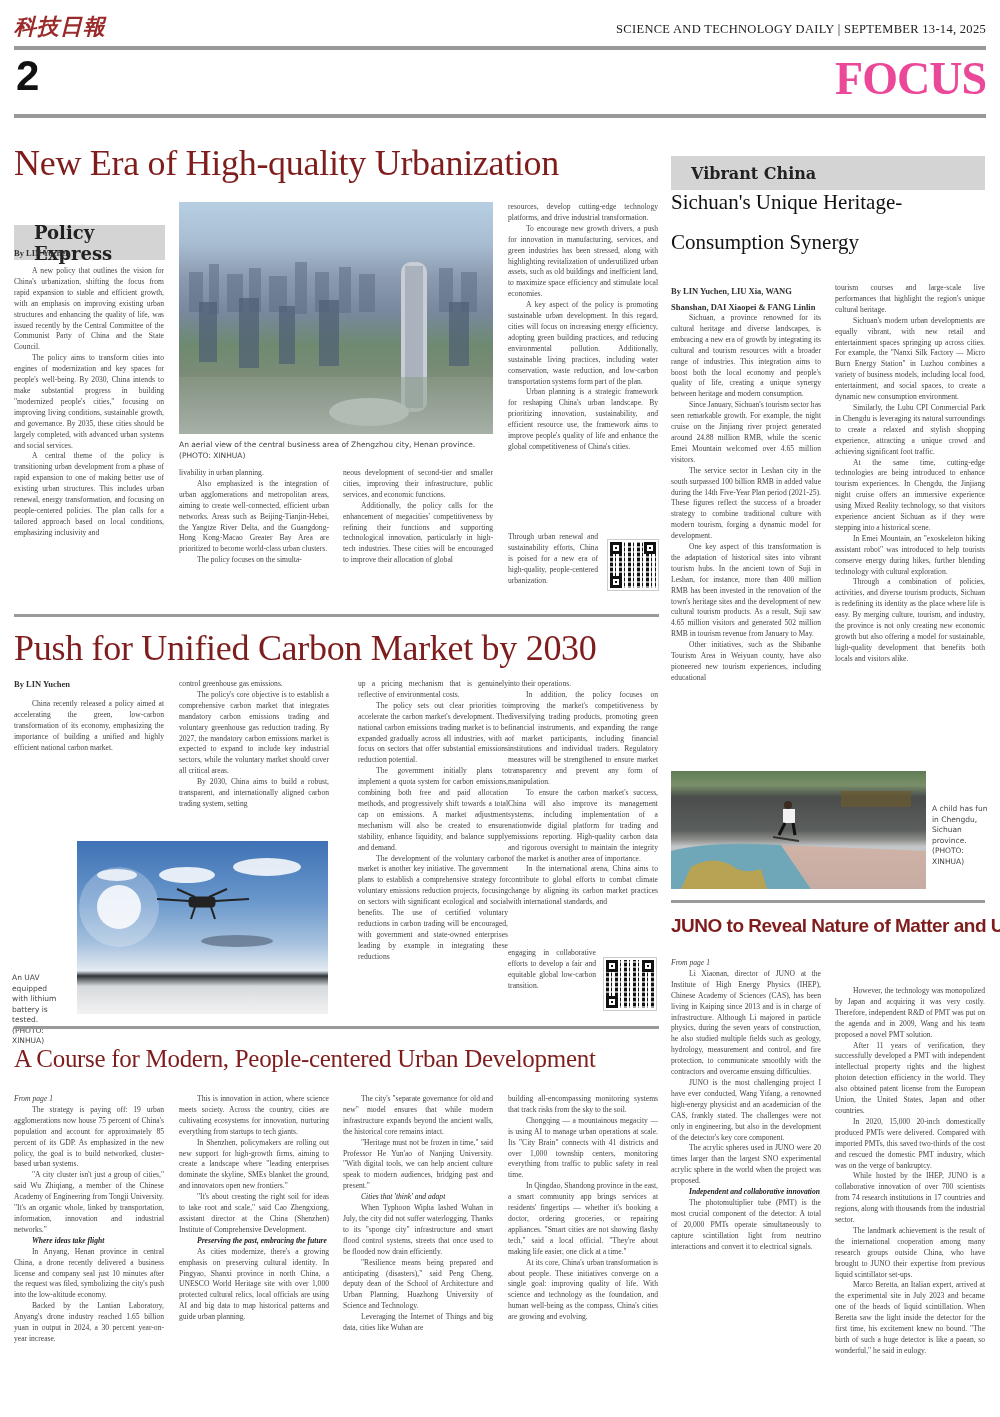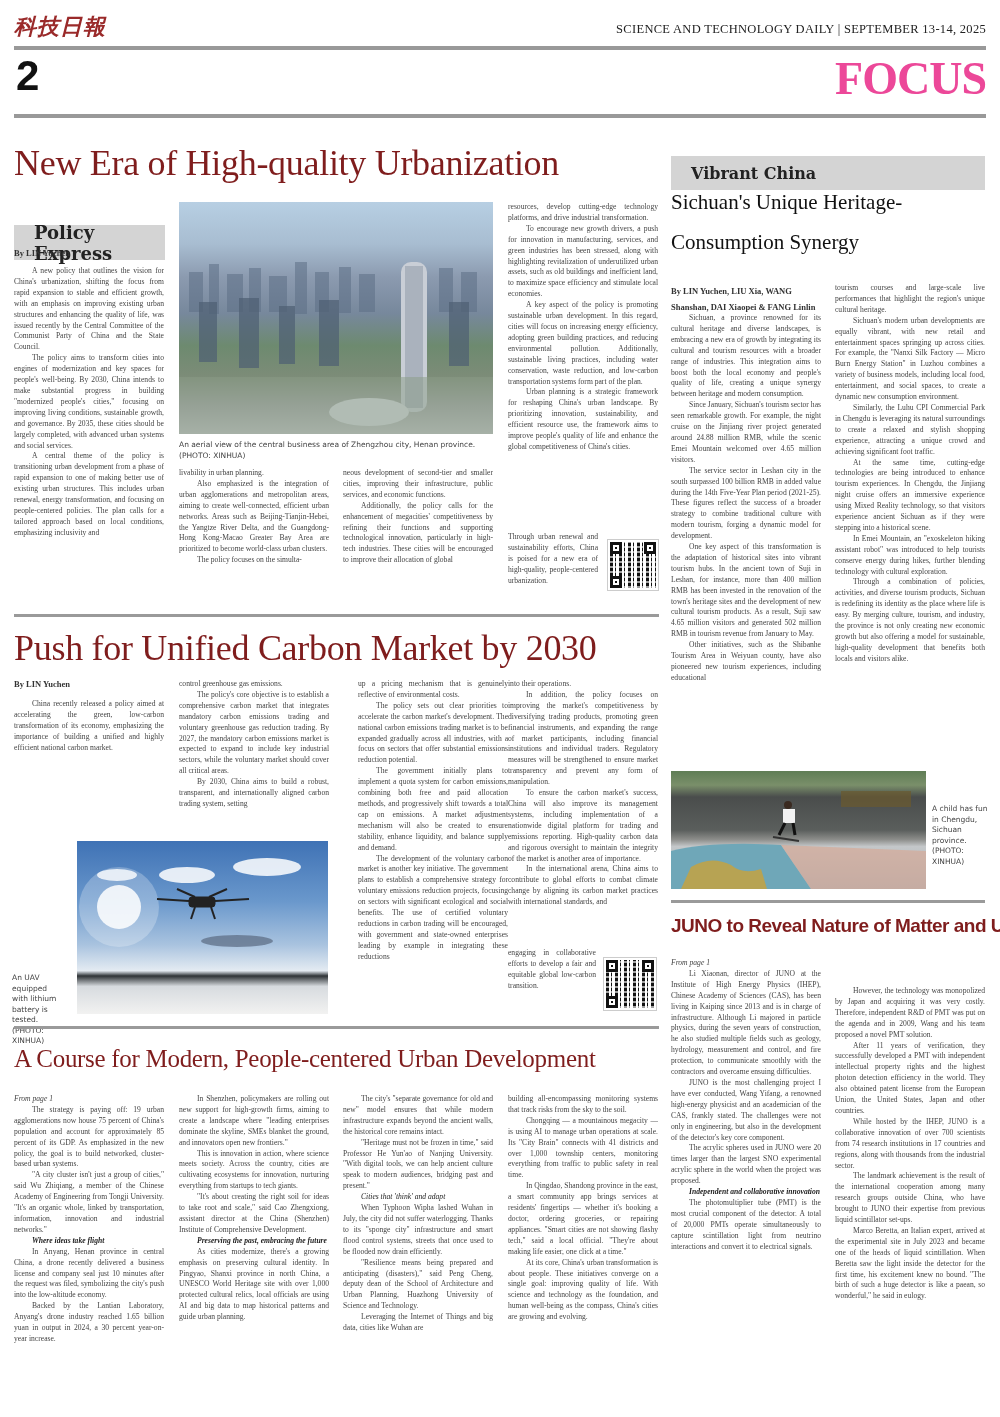--- a/index.html
+++ b/index.html
@@ -160,22 +160,22 @@
 <div class="abs headline" style="left:14px; top:1045px; font-size:25px;">A Course for Modern, People-centered Urban Development</div>
 <div class="abs col" style="left:14px; top:1094px; width:150px; height:320px;">
   <p class="from">From page 1</p>
   <p>The strategy is paying off: 19 urban agglomerations now house 75 percent of China's population and account for approximately 85 percent of its GDP. As emphasized in the new policy, the goal is to build networked, cluster-based urban systems.</p>
   <p>"A city cluster isn't just a group of cities," said Wu Zhiqiang, a member of the Chinese Academy of Engineering from Tongji University. "It's an organic whole, linked by transportation, information, innovation and industrial networks."</p>
   <p class="sub">Where ideas take flight</p>
   <p>In Anyang, Henan province in central China, a drone recently delivered a business license and company seal just 10 minutes after the request was filed, symbolizing the city's push into the low-altitude economy.</p>
   <p>Backed by the Lantian Laboratory, Anyang's drone industry reached 1.65 billion yuan in output in 2024, a 30 percent year-on-year increase.</p>
 </div>
 <div class="abs col" style="left:179px; top:1094px; width:150px; height:320px;">
+  <p>This is innovation in action, where science meets society. Across the country, cities are cultivating ecosystems for innovation, nurturing everything from startups to tech giants.</p>
   <p>In Shenzhen, policymakers are rolling out new support for high-growth firms, aiming to create a landscape where "leading enterprises dominate the skyline, SMEs blanket the ground, and innovators open new frontiers."</p>
-  <p>This is innovation in action, where science meets society. Across the country, cities are cultivating ecosystems for innovation, nurturing everything from startups to tech giants.</p>
   <p>"It's about creating the right soil for ideas to take root and scale," said Cao Zhengxiong, assistant director at the China (Shenzhen) Institute of Comprehensive Development.</p>
   <p class="sub">Preserving the past, embracing the future</p>
   <p>As cities modernize, there's a growing emphasis on preserving cultural identity. In Pingyao, Shanxi province in north China, a UNESCO World Heritage site with over 1,000 protected cultural relics, local officials are using AI and big data to map historical patterns and guide urban planning.</p>
 </div>
 <div class="abs col" style="left:343px; top:1094px; width:150px; height:320px;">
   <p>The city's "separate governance for old and new" model ensures that while modern infrastructure expands beyond the ancient walls, the historical core remains intact.</p>
   <p>"Heritage must not be frozen in time," said Professor He Yun'ao of Nanjing University. "With digital tools, we can help ancient culture speak to modern audiences, bridging past and present."</p>
   <p class="sub" style="font-weight:normal;">Cities that 'think' and adapt</p>
   <p>When Typhoon Wipha lashed Wuhan in July, the city did not suffer waterlogging. Thanks to its "sponge city" infrastructure and smart flood control systems, streets that once used to be flooded now drain efficiently.</p>
   <p>"Resilience means being prepared and anticipating (disasters)," said Peng Cheng, deputy dean of the School of Architecture and Urban Planning, Huazhong University of Science and Technology.</p>
@@ -227,16 +227,17 @@
   <p class="from">From page 1</p>
   <p>Li Xiaonan, director of JUNO at the Institute of High Energy Physics (IHEP), Chinese Academy of Sciences (CAS), has been living in Kaiping since 2013 and is in charge of infrastructure. Although Li majored in particle physics, during the seven years of construction, he also studied multiple fields such as geology, hydrology, measurement and control, and fire protection, to communicate smoothly with the contractors and overcame ensuing difficulties.</p>
   <p>JUNO is the most challenging project I have ever conducted, Wang Yifang, a renowned high-energy physicist and an academician of the CAS, frankly stated. The challenges were not only in engineering, but also in the development of the detector's key core component.</p>
   <p>The acrylic spheres used in JUNO were 20 times larger than the largest SNO experimental acrylic sphere in the world when the project was proposed.</p>
   <p class="sub">Independent and collaborative innovation</p>
   <p>The photomultiplier tube (PMT) is the most crucial component of the detector. A total of 20,000 PMTs operate simultaneously to capture scintillation light from neutrino interactions and convert it to electrical signals.</p>
 </div>
 <div class="abs col" style="left:835px; top:958px; width:150px; height:452px;margin-top:28px;">
   <p>However, the technology was monopolized by Japan and acquiring it was very costly. Therefore, independent R&amp;D of PMT was put on the agenda and in 2009, Wang and his team proposed a novel PMT solution.</p>
   <p>After 11 years of verification, they successfully developed a PMT with independent intellectual property rights and the highest photon detection efficiency in the world. They also obtained patent license from the European Union, the United States, Japan and other countries.</p>
+  <p>In 2020, 15,000 20-inch domestically produced PMTs were delivered. Compared with imported PMTs, this saved two-thirds of the cost and rescued the domestic PMT industry, which was on the verge of bankruptcy.</p>
   <p>While hosted by the IHEP, JUNO is a collaborative innovation of over 700 scientists from 74 research institutions in 17 countries and regions, along with thousands from the industrial sector.</p>
   <p>The landmark achievement is the result of the international cooperation among many research groups outside China, who have brought to JUNO their expertise from previous liquid scintillator set-ups.</p>
   <p>Marco Beretta, an Italian expert, arrived at the experimental site in July 2023 and became one of the heads of liquid scintillation. When Beretta saw the light inside the detector for the first time, his excitement knew no bound. "The birth of such a huge detector is like a paean, so wonderful," he said in eulogy.</p>
 </div>
 
 </body></html>

